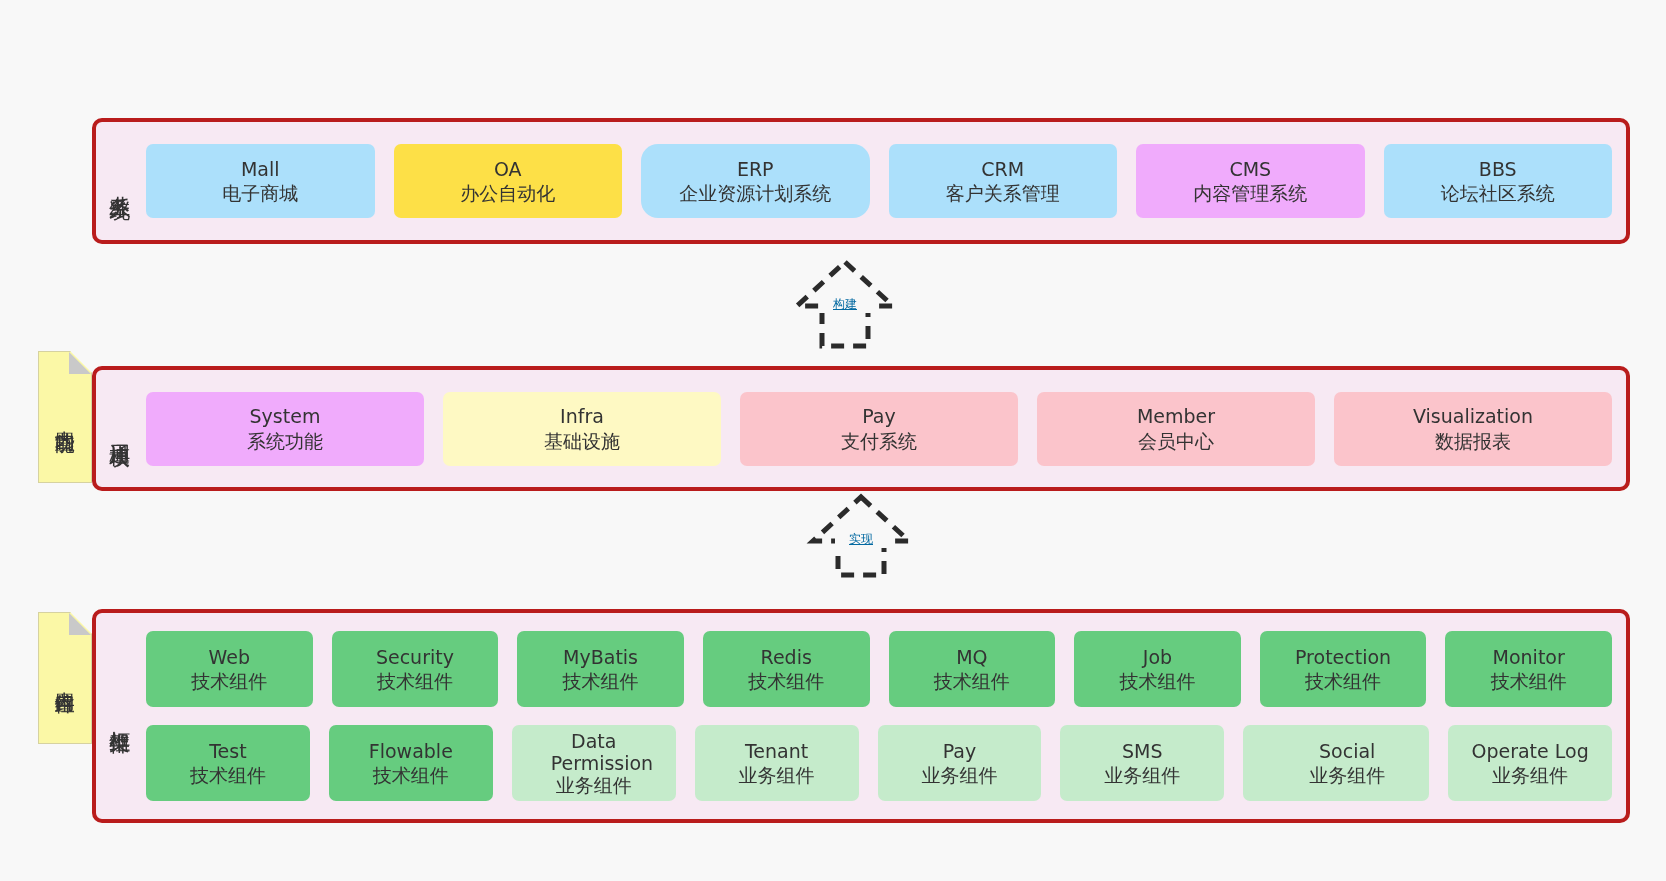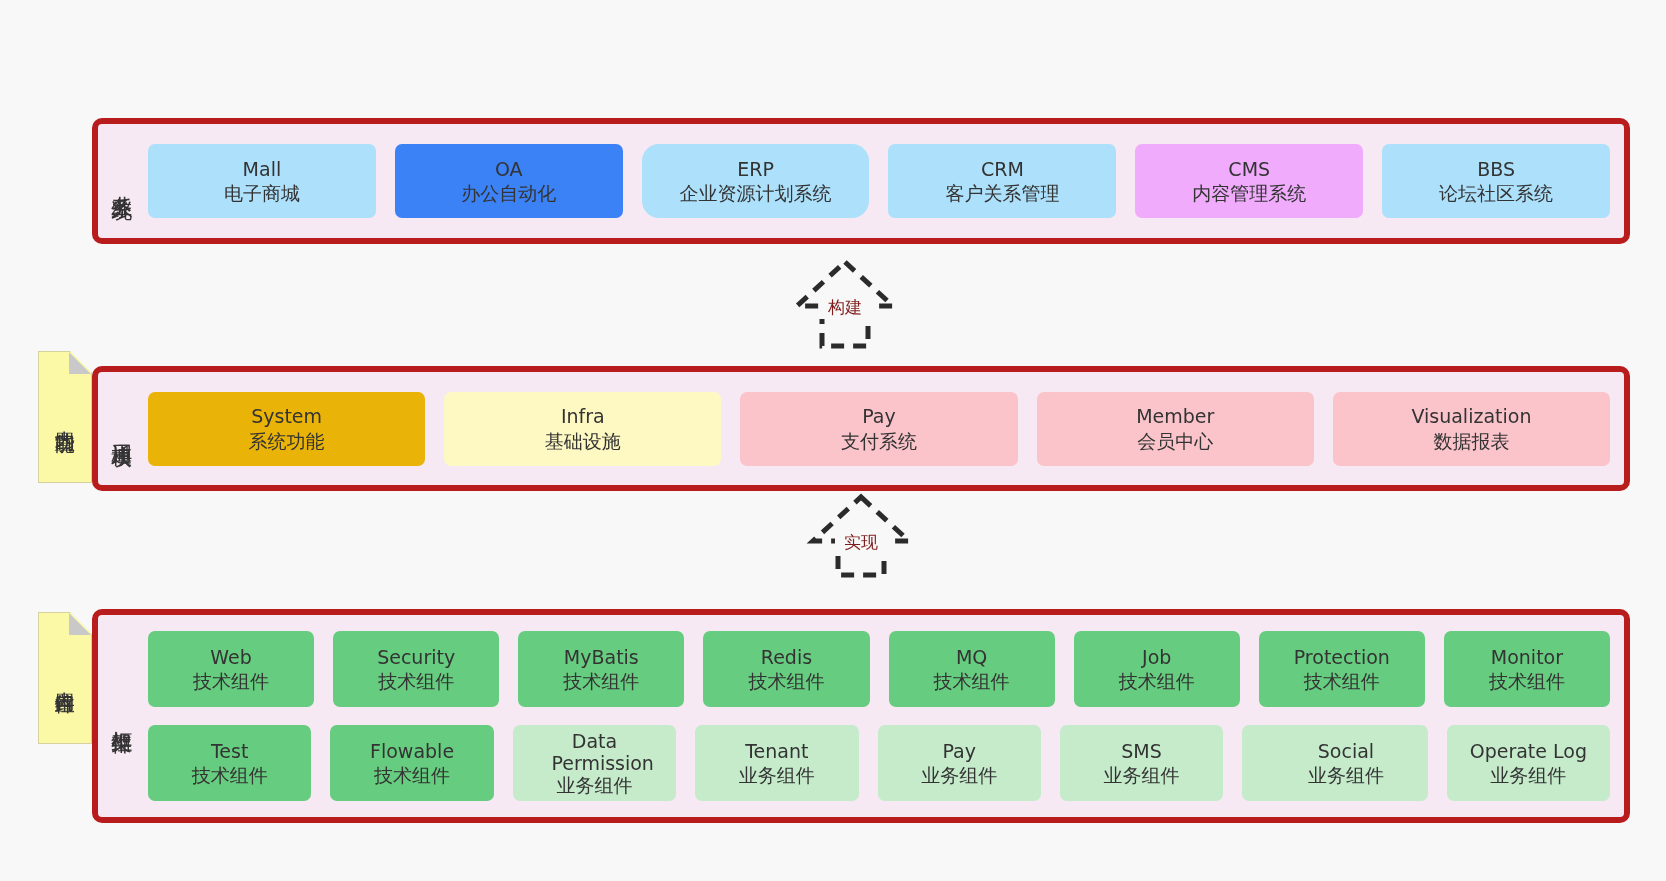--- a/index.html
+++ b/index.html
@@ -10,21 +10,21 @@
     color:#333333;
     overflow:hidden;
     position:relative;
   }
   .canvas{position:absolute;inset:0;}
 
   
   .layer{
     position:absolute;
     background:#f7e9f3;
-    border:6px solid #b91c1c;
+    border:4px solid #b91c1c;
     border-radius:10px;
     box-sizing:border-box;
     display:flex;
     align-items:stretch;
   }
   .layer-title{
     width:46px;
     flex:0 0 46px;
     display:flex;
     align-items:center;
@@ -91,40 +91,41 @@
     width:22px;height:22px;
     background:#c9c9c9;
     clip-path:polygon(0 0, 100% 100%, 0 100%);
   }
 
   
   .arrow{position:absolute;}
   .arrow svg{display:block;overflow:visible;}
   .arrow-label{
     position:absolute;
-    font-size:17px;
-    color:#7f1d1d;
+    font-size:12px;
+    color:#0369a1;
     background:transparent;
     white-space:nowrap;
+    text-decoration:underline;
   }
 </style>
 </head>
 <body>
 
 <div class="canvas">
 
   <div class="layer" style="left:92px;top:118px;width:1538px;height:126px;">
     <div class="layer-title">业务系统</div>
     <div class="layer-body">
       <div class="row" style="height:74px;">
         <div class="card" style="background:#ace0fb;">
           <span class="t1">Mall</span>
           <span class="t2">电子商城</span>
         </div>
-        <div class="card" style="background:#3b82f6;">
+        <div class="card" style="background:#fde047;">
           <span class="t1">OA</span>
           <span class="t2">办公自动化</span>
         </div>
         <div class="card" style="background:#ace0fb;border-radius:17px;">
           <span class="t1">ERP</span>
           <span class="t2">企业资源计划系统</span>
         </div>
         <div class="card" style="background:#ace0fb;">
           <span class="t1">CRM</span>
           <span class="t2">客户关系管理</span>
@@ -150,21 +151,21 @@
 
   <div class="note" style="left:38px;top:351px;width:54px;height:132px;">
     <span class="fold"></span>
     <span>内置功能</span>
   </div>
 
   <div class="layer" style="left:92px;top:366px;width:1538px;height:125px;">
     <div class="layer-title">通用模块</div>
     <div class="layer-body">
       <div class="row" style="height:74px;">
-        <div class="card" style="background:#eab308;">
+        <div class="card" style="background:#f0abfc;">
           <span class="t1">System</span>
           <span class="t2">系统功能</span>
         </div>
         <div class="card" style="background:#fef9c3;">
           <span class="t1">Infra</span>
           <span class="t2">基础设施</span>
         </div>
         <div class="card" style="background:#fbc4cb;">
           <span class="t1">Pay</span>
           <span class="t2">支付系统</span>

